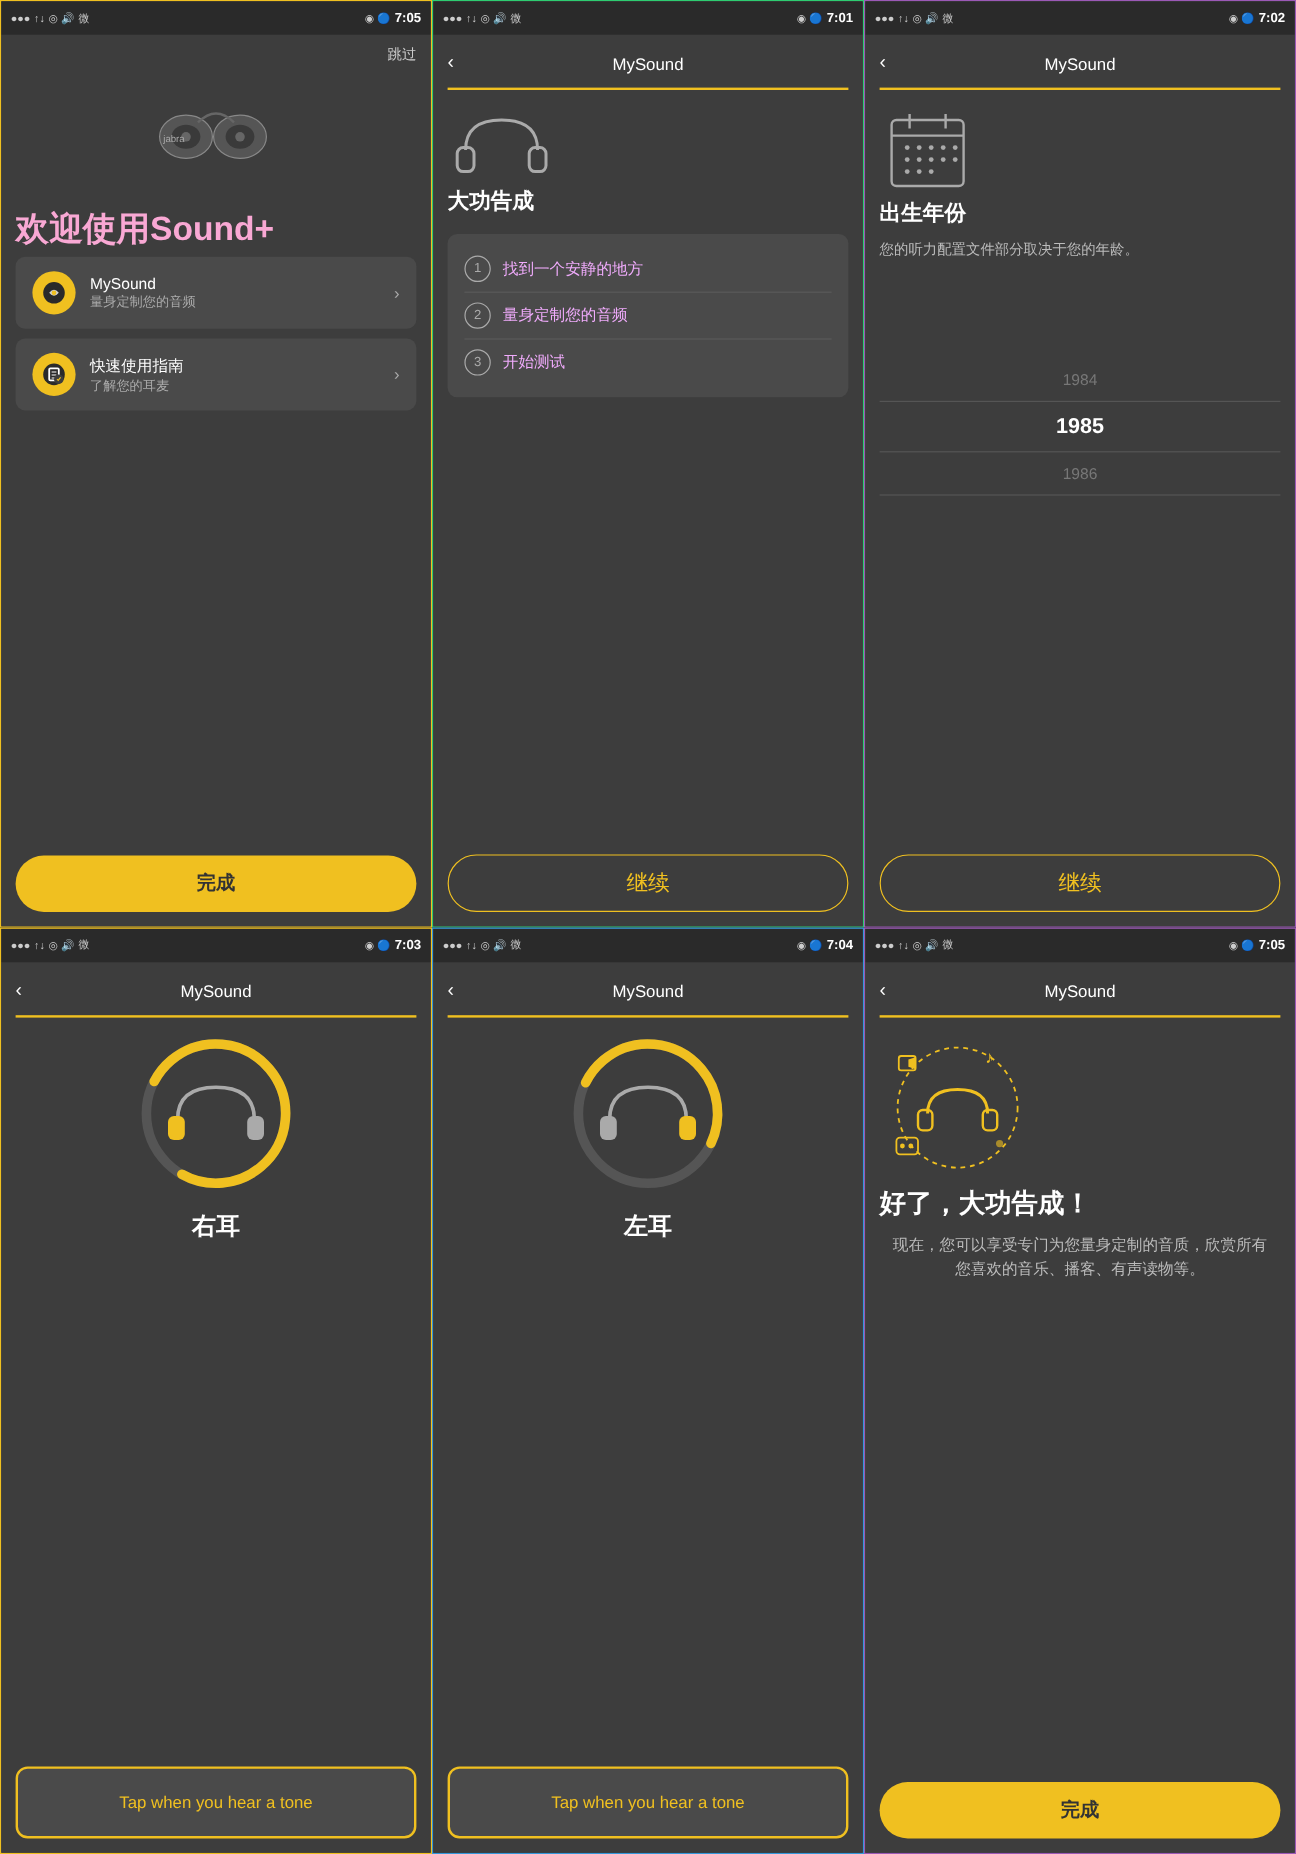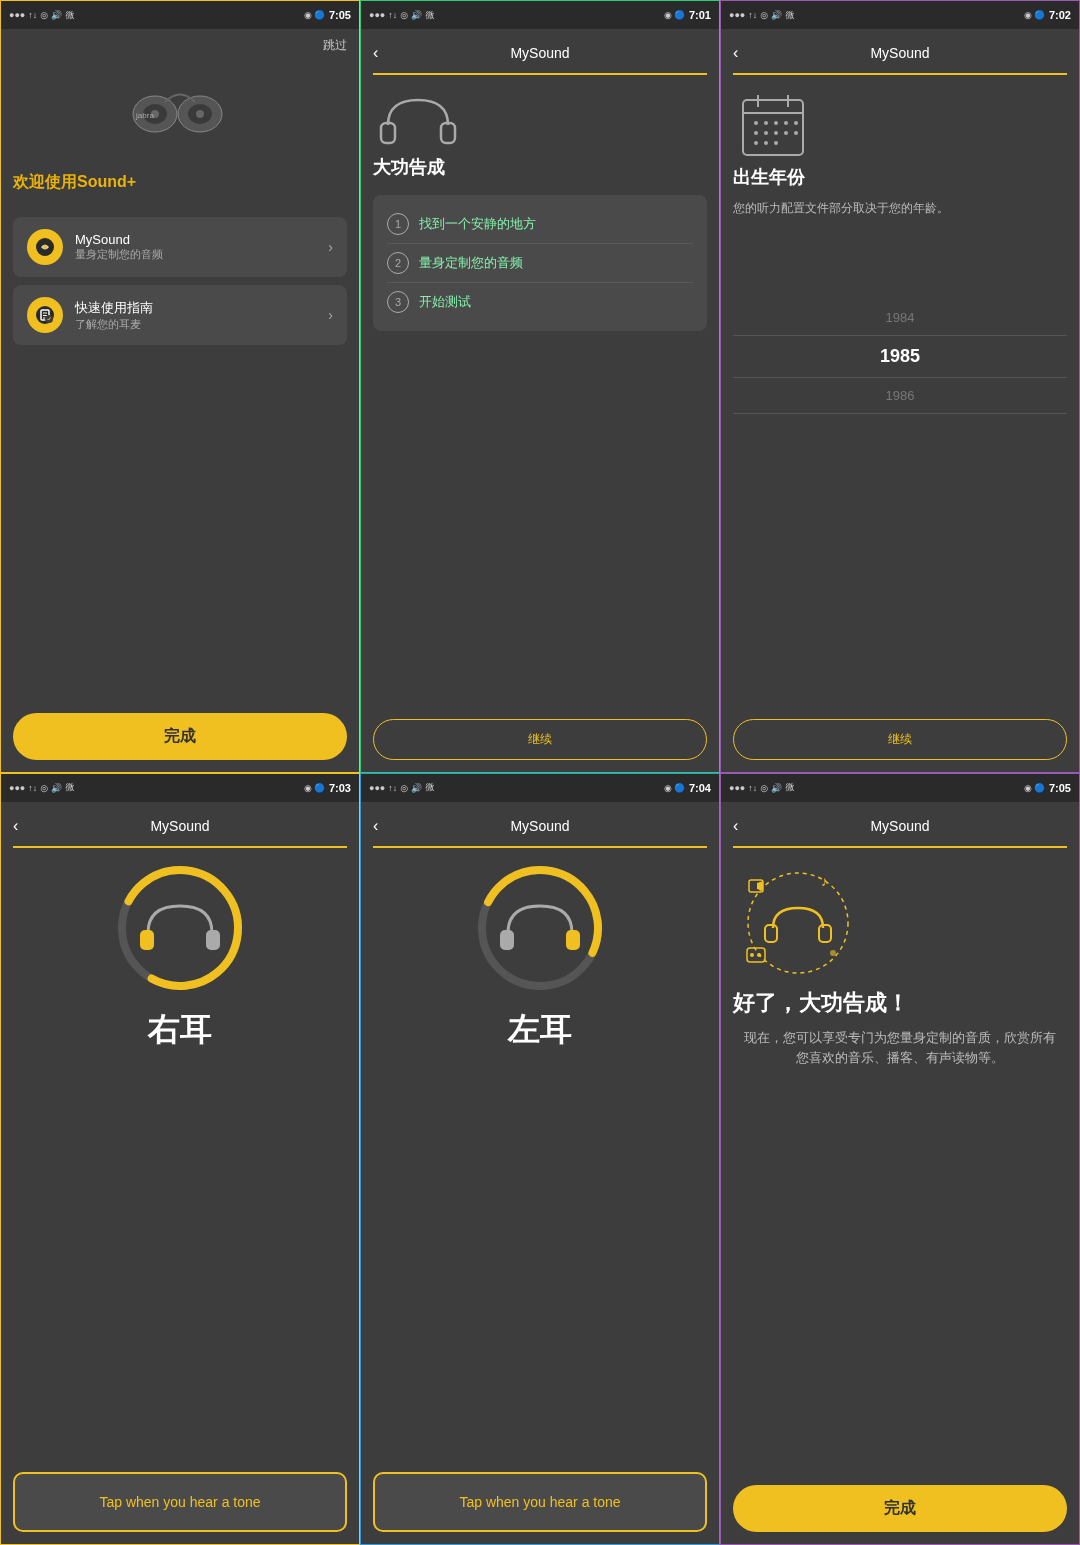--- a/index.html
+++ b/index.html
@@ -87,24 +87,24 @@
     }
 
     
     .cell-1 .earbuds-img {
       width: 120px;
       height: 80px;
       margin: 15px auto 20px;
       position: relative;
     }
     .cell-1 .welcome-title {
-      font-size: 16px;
-      color: #eab308;
-      font-weight: bold;
-      margin-bottom: 24px;
+      font-size: 28px;
+      color: #f9a8d4;
+      font-weight: bold;
+      margin-bottom: 4px;
       text-align: center;
     }
     .menu-item {
       width: 100%;
       background: #4a4a4a;
       border-radius: 8px;
       padding: 12px 14px;
       display: flex;
       align-items: center;
       margin-bottom: 8px;
@@ -165,29 +165,29 @@
       border: 1.5px solid #aaa;
       border-radius: 50%;
       display: flex;
       align-items: center;
       justify-content: center;
       font-size: 11px;
       color: #aaa;
       margin-right: 10px;
       flex-shrink: 0;
     }
-    .step-text { font-size: 13px; color: #86efac; }
+    .step-text { font-size: 13px; color: #f0abfc; }
 
     .continue-btn {
       width: 100%;
       background: transparent;
       border: 1.5px solid #f0c020;
       border-radius: 25px;
       padding: 11px;
-      font-size: 12px;
+      font-size: 18px;
       color: #f0c020;
       cursor: pointer;
       margin-top: auto;
     }
     .cell-3 .section-title {
       font-size: 18px;
       color: white;
       font-weight: bold;
       margin-bottom: 10px;
     }
@@ -223,21 +223,21 @@
 
     
     .ear-test-section {
       flex: 1;
       display: flex;
       flex-direction: column;
       align-items: center;
       width: 100%;
     }
     .ear-label {
-      font-size: 32px;
+      font-size: 20px;
       color: white;
       font-weight: bold;
       margin: 10px 0 15px;
     }
     .tap-btn {
       width: 100%;
       background: #4a4a4a;
       border: 2px solid #f0c020;
       border-radius: 10px;
       padding: 20px;

